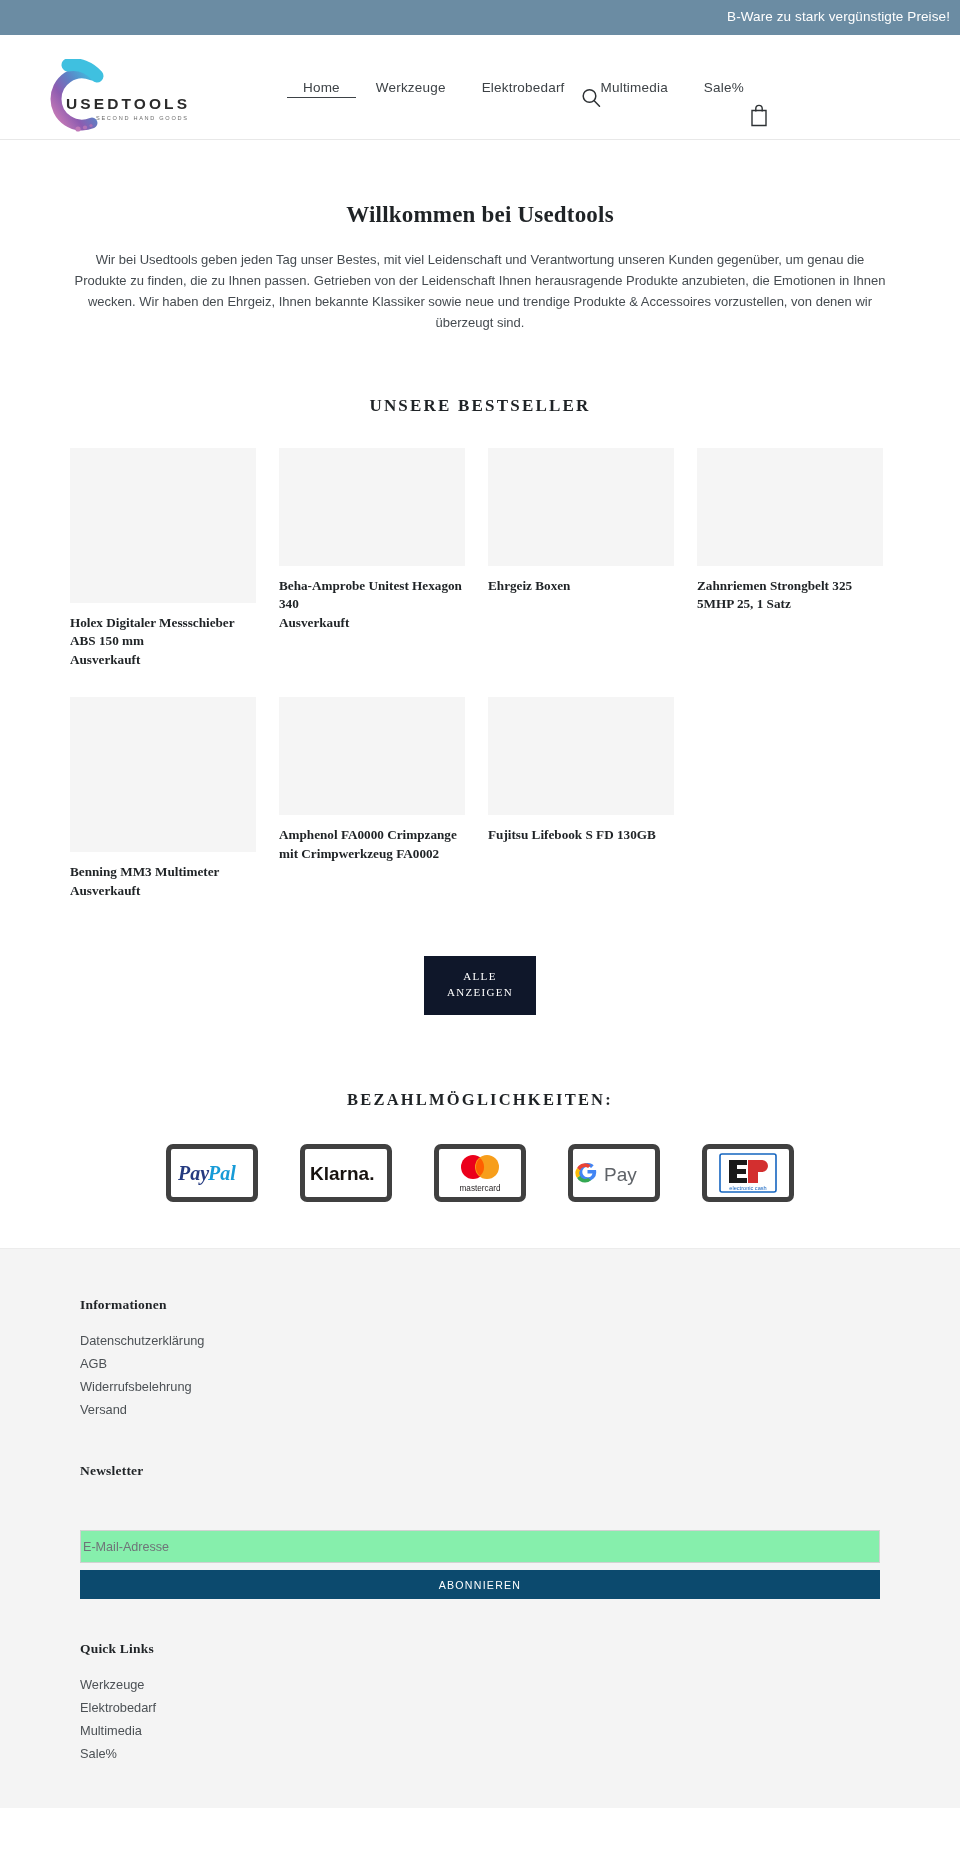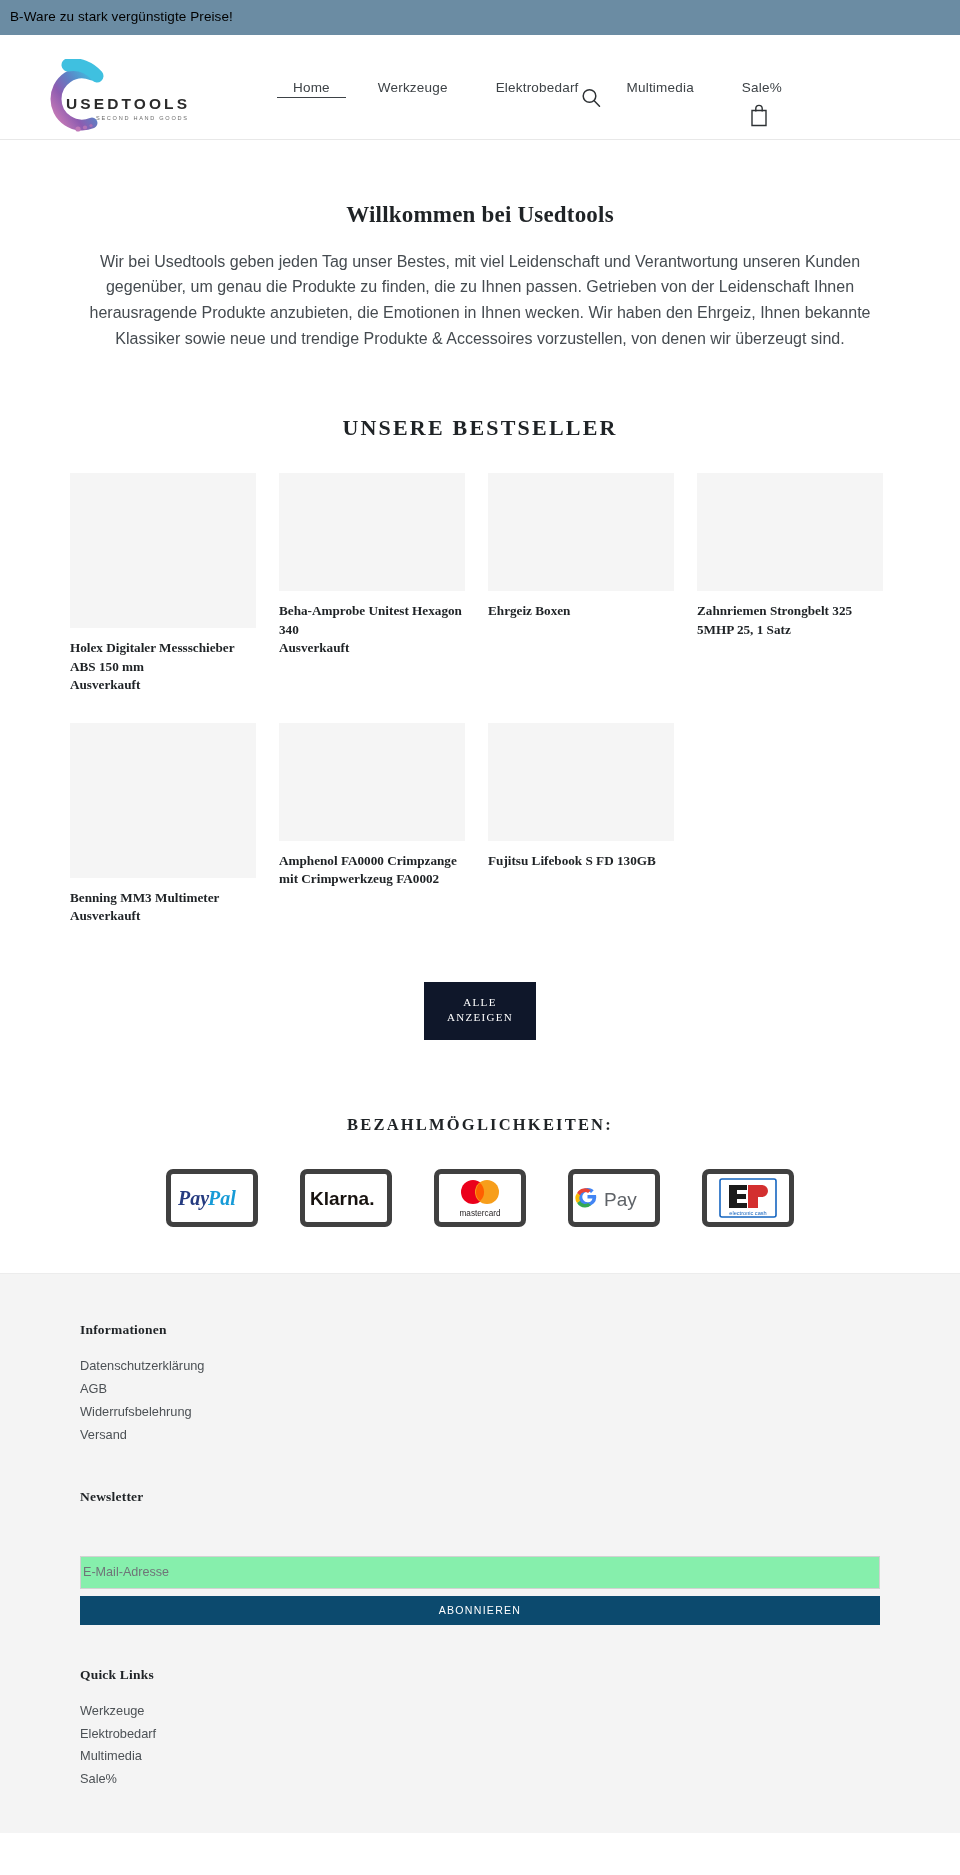--- a/index.html
+++ b/index.html
@@ -9,22 +9,22 @@
     width: 960px;
     background: #ffffff;
     font-family: "Liberation Sans", sans-serif;
     color: #333333;
     -webkit-font-smoothing: antialiased;
   }
 
   
   .announce {
     background: #6b8ca3;
-    color: #000000;
-    text-align: left;
+    color: #ffffff;
+    text-align: right;
     font-size: 13.5px;
     line-height: 1;
     padding: 10px 10px 11px;
     letter-spacing: 0.1px;
   }
 
   
   .site-header {
     position: relative;
     height: 105px;
@@ -35,26 +35,26 @@
     position: absolute;
     left: 34px;
     top: 24px;
     width: 160px;
     height: 78px;
   }
   .logo-wrap svg { display: block; }
 
   .main-nav {
     position: absolute;
-    left: 277px;
+    left: 287px;
     top: 0;
     height: 105px;
     display: flex;
     align-items: center;
-    gap: 16px;
+    gap: 4px;
   }
   .nav-link {
     font-size: 13.5px;
     color: #3d4246;
     text-decoration: none;
     padding: 4px 16px;
     letter-spacing: 0.2px;
     white-space: nowrap;
     cursor: pointer;
   }
@@ -94,31 +94,31 @@
     font-family: "Liberation Serif", serif;
     font-size: 23px;
     font-weight: bold;
     color: #1f2326;
     margin: 0 0 21px;
     letter-spacing: 0.2px;
   }
   .intro p {
     width: 820px;
     margin: 14px auto;
-    font-size: 16px;
+    font-size: 13px;
     line-height: 1.62;
     color: #454b50;
     text-align: center;
   }
 
   
   .section-title {
     font-family: "Liberation Serif", serif;
     text-align: center;
-    font-size: 22px;
+    font-size: 17px;
     font-weight: bold;
     letter-spacing: 2.2px;
     color: #1f2326;
     margin: 63px 0 0;
   }
 
   .product-grid {
     width: 820px;
     margin: 32px auto 0;
     display: flex;

